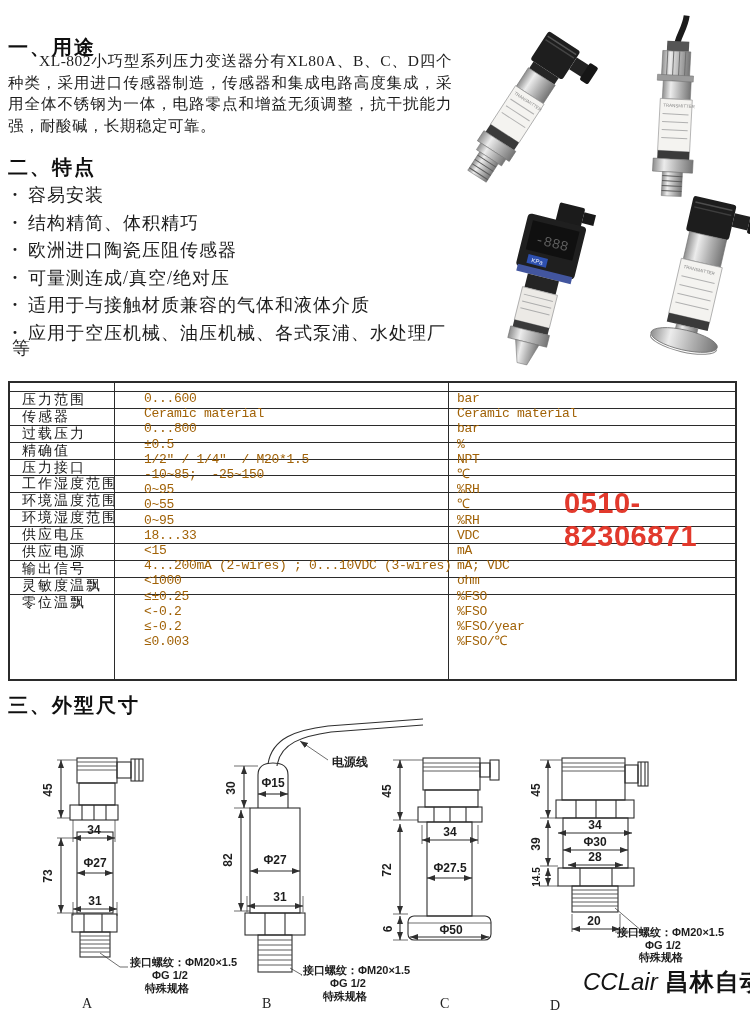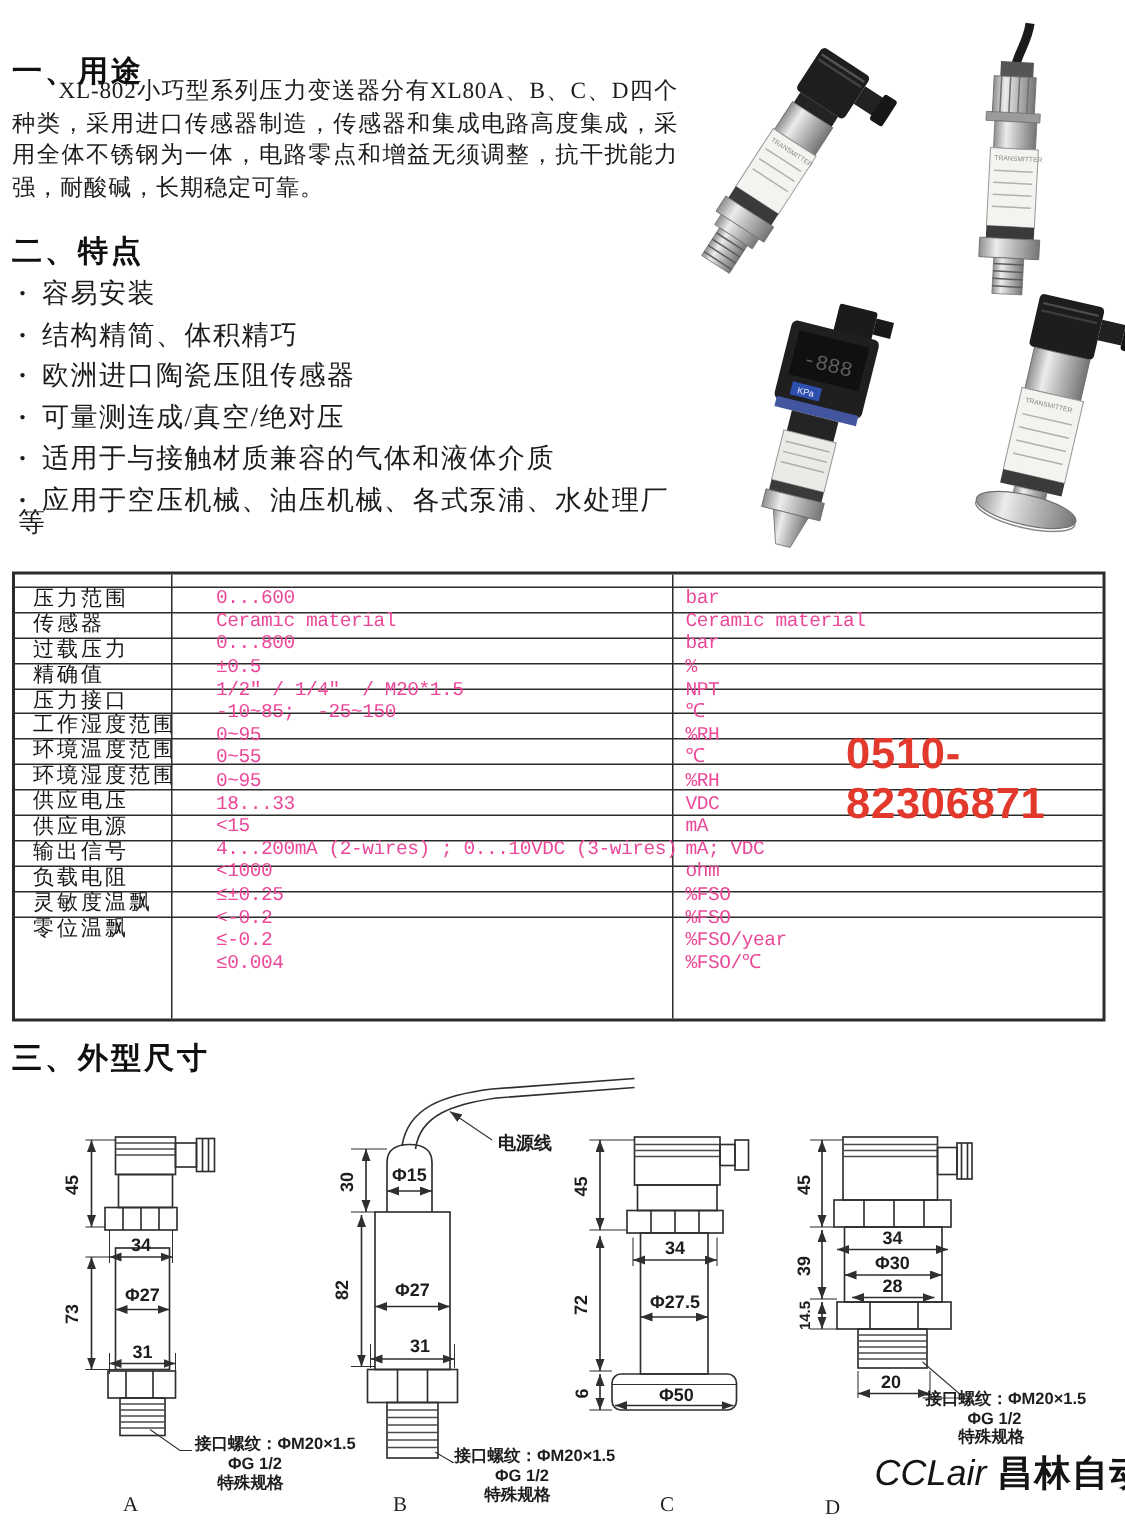--- a/index.html
+++ b/index.html
@@ -14,21 +14,21 @@
   #features li::before{content:"·";font-weight:bold;margin-right:9px;}
   
   #spec-table{position:absolute;left:8px;top:381px;width:729px;height:300px;
               border:2px solid #2b2b2b;box-sizing:border-box;}
   .col-div{position:absolute;top:0;bottom:0;width:1px;background:#2b2b2b;}
   .spec-strip{height:8px;}
   .spec-row{height:16.9px;border-top:1px solid #2b2b2b;box-sizing:border-box;}
   .spec-row .lbl{display:block;font-size:14px;letter-spacing:2px;padding-left:12px;
                  line-height:15.5px;white-space:nowrap;color:#161616;}
   .val,.unit{position:absolute;font-family:"Liberation Mono","DejaVu Sans Mono",monospace;
-             font-size:13px;letter-spacing:-0.3px;white-space:pre;color:#ec4899;line-height:16px;}
+             font-size:13px;letter-spacing:-0.3px;white-space:pre;color:#a16207;line-height:16px;}
   .val{left:134px;}
   .unit{left:447px;}
   #phone{position:absolute;left:524px;top:487px;font-family:"Liberation Sans","DejaVu Sans",sans-serif;
          font-weight:800;font-size:29px;color:#e2392c;letter-spacing:0.5px;margin-left:40px;}
   #logo{position:absolute;left:583px;top:966px;font-family:"Liberation Sans","DejaVu Sans",sans-serif;
         font-size:24px;color:#141414;white-space:nowrap;}
   #logo .en{font-weight:400;letter-spacing:0px;font-style:italic;}
   #logo .cn{font-weight:600;margin-left:7px;letter-spacing:1px;}
   .dwg{position:absolute;overflow:visible;}
   .dwg .ln{stroke:#2f2f2f;stroke-width:1.1;fill:none;}
@@ -217,23 +217,20 @@
   <div class="spec-row">
       <span class="lbl">供应电压</span>
     </div>
   <div class="spec-row">
       <span class="lbl">供应电源</span>
     </div>
   <div class="spec-row">
       <span class="lbl">输出信号</span>
     </div>
   <div class="spec-row">
-      <span class="lbl">负载电阻</span>
-    </div>
-  <div class="spec-row">
       <span class="lbl">灵敏度温飘</span>
     </div>
   <div class="spec-row">
       <span class="lbl">零位温飘</span>
     </div>
 
   <span class="val" style="top:8px">0...600</span>
   <span class="val" style="top:23px">Ceramic material</span>
   <span class="val" style="top:38px">0...800</span>
   <span class="val" style="top:54px">±0.5</span>
@@ -242,21 +239,21 @@
   <span class="val" style="top:99px">0~95</span>
   <span class="val" style="top:114px">0~55</span>
   <span class="val" style="top:130px">0~95</span>
   <span class="val" style="top:145px">18...33</span>
   <span class="val" style="top:160px">&lt;15</span>
   <span class="val" style="top:175px">4...200mA (2-wires) ; 0...10VDC (3-wires)</span>
   <span class="val" style="top:190px">&lt;1000</span>
   <span class="val" style="top:206px">≤±0.25</span>
   <span class="val" style="top:221px">&lt;-0.2</span>
   <span class="val" style="top:236px">≤-0.2</span>
-  <span class="val" style="top:251px">≤0.004</span>
+  <span class="val" style="top:251px">≤0.003</span>
 
   <span class="unit" style="top:8px">bar</span>
   <span class="unit" style="top:23px">Ceramic material</span>
   <span class="unit" style="top:38px">bar</span>
   <span class="unit" style="top:54px">%</span>
   <span class="unit" style="top:69px">NPT</span>
   <span class="unit" style="top:84px">℃</span>
   <span class="unit" style="top:99px">%RH</span>
   <span class="unit" style="top:114px">℃</span>
   <span class="unit" style="top:130px">%RH</span>

